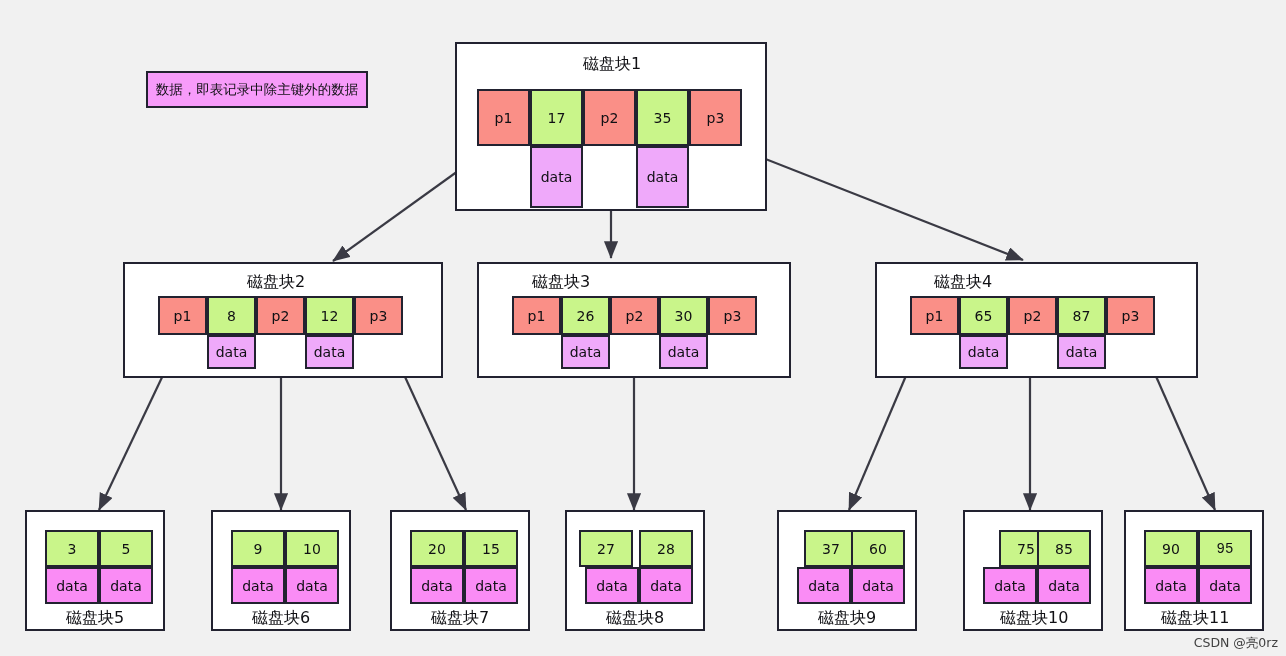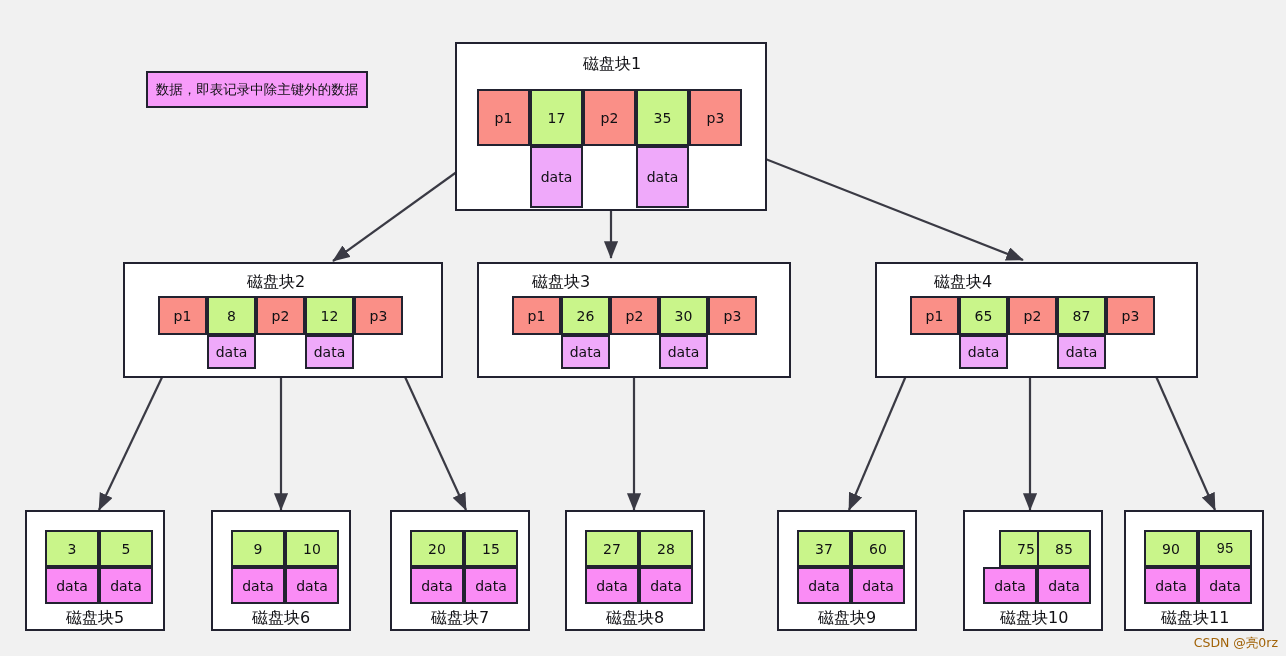--- a/index.html
+++ b/index.html
@@ -85,21 +85,21 @@
   .cell-key  { background: #c9f58a; }
   .cell-data { background: #efa9fa; }
   .cell-leafdata { background: #fa8cf5; }
 
   
   #watermark {
     position: absolute;
     right: 8px;
     bottom: 4px;
     font-size: 12.5px;
-    color: #a16207;
+    color: #404040;
     white-space: nowrap;
   }
 </style>
 </head>
 <body>
 
 <div id="canvas">
 
   <svg id="edges" viewBox="0 0 1286 656" xmlns="http://www.w3.org/2000/svg">
     <defs>
@@ -201,29 +201,29 @@
 
   <div class="node" style="left:390px; top:510px; width:140px; height:121px;">
     <div class="cell cell-key" style="left:18px; top:18px; width:54px; height:37px;">20</div>
     <div class="cell cell-key" style="left:72px; top:18px; width:54px; height:37px;">15</div>
     <div class="cell cell-leafdata" style="left:18px; top:55px; width:54px; height:37px;">data</div>
     <div class="cell cell-leafdata" style="left:72px; top:55px; width:54px; height:37px;">data</div>
     <div class="node-title" style="left:39px; top:96px;">磁盘块7</div>
   </div>
 
   <div class="node" style="left:565px; top:510px; width:140px; height:121px;">
-    <div class="cell cell-key" style="left:18px; top:18px; width:54px; height:37px;">27</div>
+    <div class="cell cell-key" style="left:12px; top:18px; width:54px; height:37px;">27</div>
     <div class="cell cell-key" style="left:72px; top:18px; width:54px; height:37px;">28</div>
     <div class="cell cell-leafdata" style="left:18px; top:55px; width:54px; height:37px;">data</div>
     <div class="cell cell-leafdata" style="left:72px; top:55px; width:54px; height:37px;">data</div>
     <div class="node-title" style="left:39px; top:96px;">磁盘块8</div>
   </div>
 
   <div class="node" style="left:777px; top:510px; width:140px; height:121px;">
-    <div class="cell cell-key" style="left:18px; top:18px; width:54px; height:37px;">37</div>
+    <div class="cell cell-key" style="left:25px; top:18px; width:54px; height:37px;">37</div>
     <div class="cell cell-key" style="left:72px; top:18px; width:54px; height:37px;">60</div>
     <div class="cell cell-leafdata" style="left:18px; top:55px; width:54px; height:37px;">data</div>
     <div class="cell cell-leafdata" style="left:72px; top:55px; width:54px; height:37px;">data</div>
     <div class="node-title" style="left:39px; top:96px;">磁盘块9</div>
   </div>
 
   <div class="node" style="left:963px; top:510px; width:140px; height:121px;">
     <div class="cell cell-key" style="left:34px; top:18px; width:54px; height:37px;">75</div>
     <div class="cell cell-key" style="left:72px; top:18px; width:54px; height:37px;">85</div>
     <div class="cell cell-leafdata" style="left:18px; top:55px; width:54px; height:37px;">data</div>

